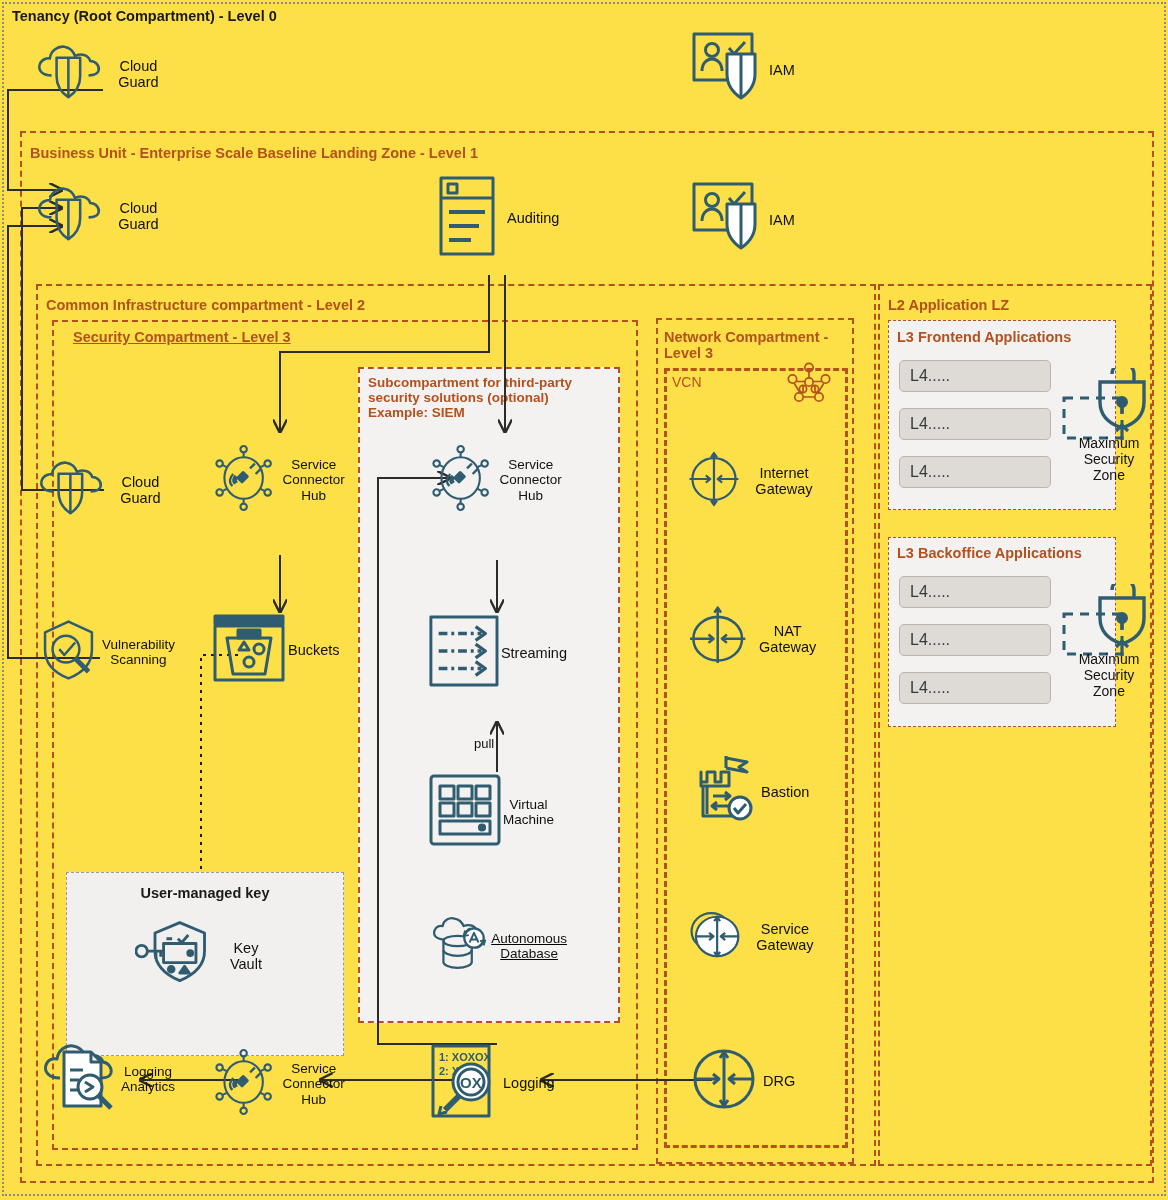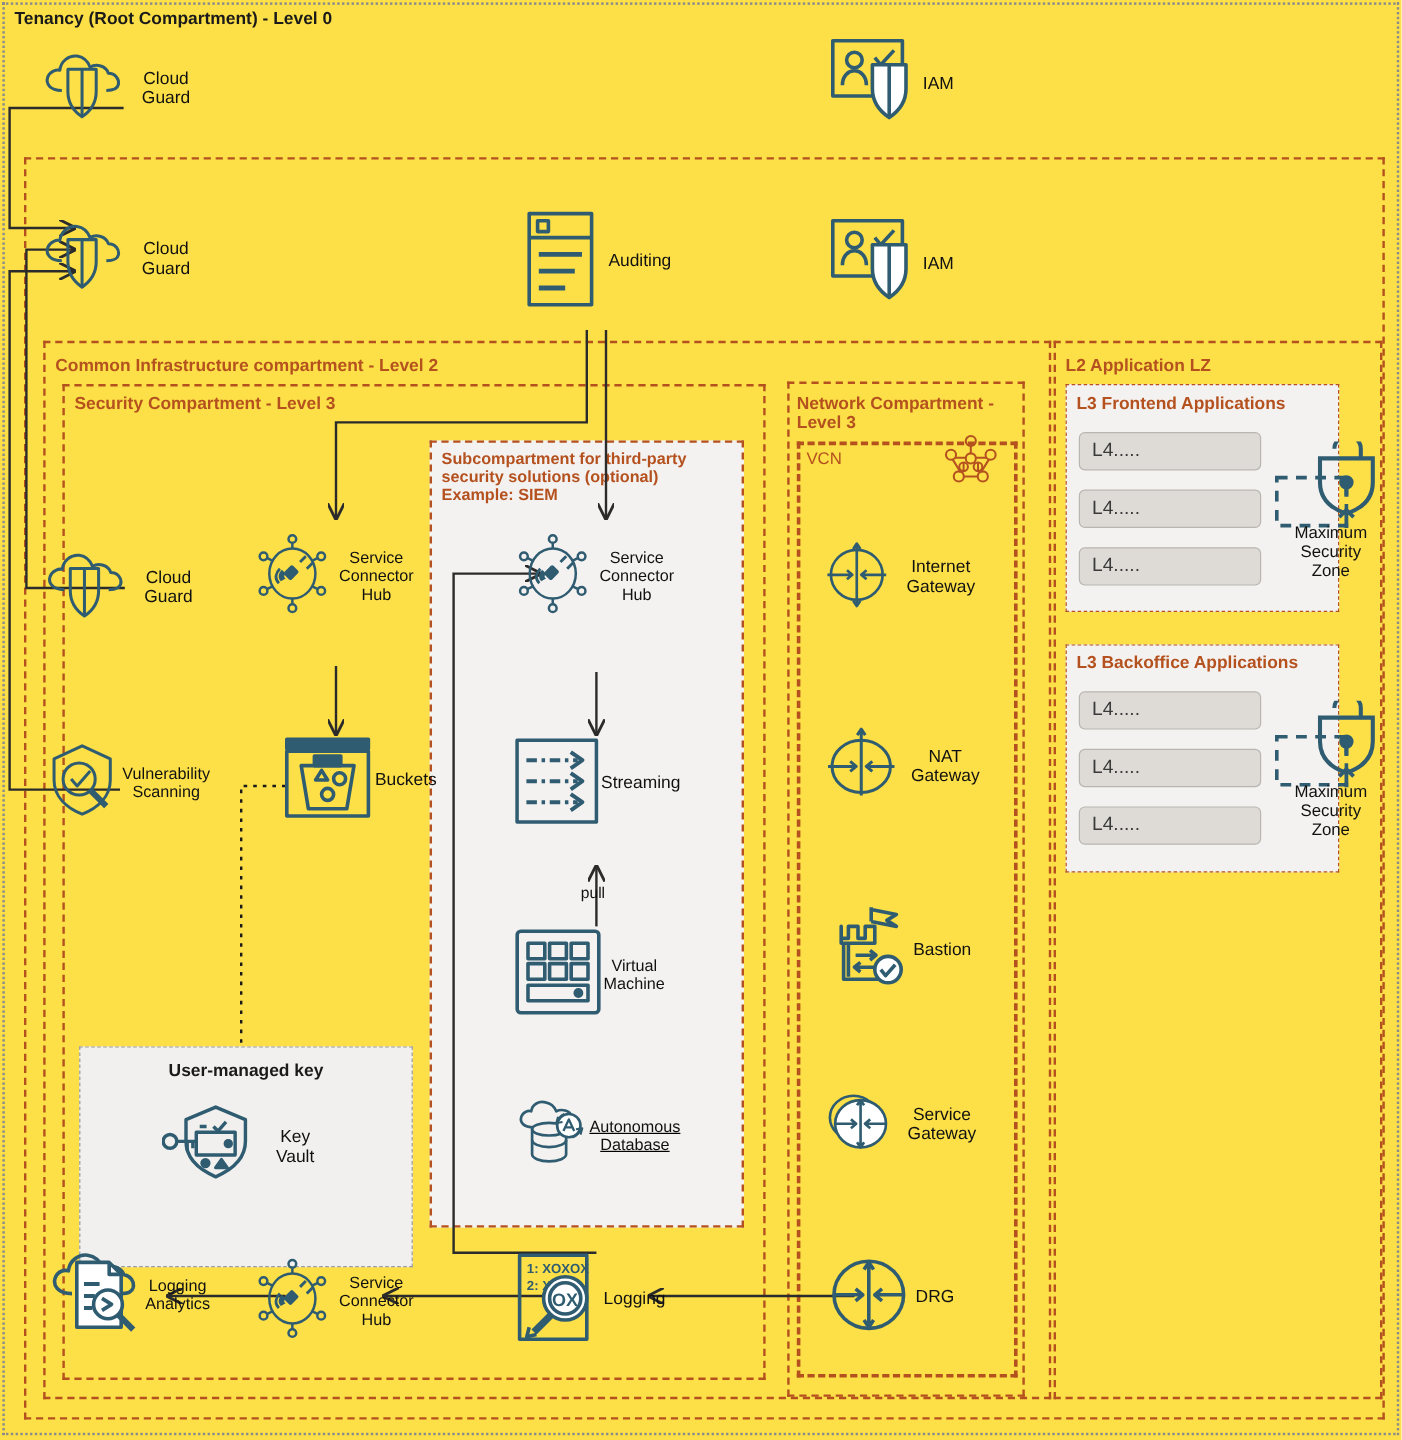--- a/index.html
+++ b/index.html
@@ -41,26 +41,27 @@
 </style>
 </head>
 <body>
 
 <div id="stage">
 
   <div class="box b-tenancy" style="left:2px;top:2px;width:1164px;height:1194px;"></div>
   <div class="lbl lbl-dark" style="left:12px;top:8px;">Tenancy (Root Compartment) - Level 0</div>
 
   <div class="box b-orange" style="left:20px;top:131px;width:1134px;height:1052px;"></div>
+  <div class="lbl lbl-or" style="left:30px;top:145px;">Business Unit - Enterprise Scale Baseline Landing Zone - Level 1</div>
 
   <div class="box b-orange" style="left:36px;top:284px;width:840px;height:882px;"></div>
   <div class="lbl lbl-or" style="left:46px;top:297px;">Common Infrastructure compartment - Level 2</div>
 
   <div class="box b-orange" style="left:52px;top:320px;width:586px;height:830px;"></div>
-  <div class="lbl lbl-or" style="left:62px;top:329px;">Security Compartment - Level 3</div>
+  <div class="lbl lbl-or" style="left:73px;top:329px;text-decoration:underline;">Security Compartment - Level 3</div>
 
   <div class="box b-orange fill-grey" style="left:358px;top:367px;width:262px;height:656px;"></div>
   <div class="lbl lbl-or-sm" style="left:368px;top:375px;width:250px;">Subcompartment for third-party
 security solutions (optional)
 Example: SIEM</div>
 
   <div class="box b-orange" style="left:656px;top:318px;width:198px;height:846px;"></div>
   <div class="lbl lbl-or" style="left:664px;top:329px;width:190px;">Network Compartment -
 Level 3</div>
 
@@ -282,21 +283,21 @@
           <path d="M50 30 l5 -5 M56 36 l5 -5"></path>
         </g>
         <path d="M50 30 l6 -6 M57 37 l6 -6" stroke-width="3"></path>
         <path d="M28 52 c-5 -5 -3 -11 1 -15" stroke-width="3"></path>
       </g>
     </svg>
     <div class="cap cap-sm">Service
 Connector Hub</div>
   </div>
 
-  <div class="node" style="left:224px;top:612px;justify-content:flex-end;">
+  <div class="node" style="left:210px;top:612px;">
     <svg class="ic" width="78" height="72" viewBox="0 0 78 72">
       <g fill="none" stroke="#2f5c70" stroke-width="3" stroke-linejoin="round">
         <rect x="5" y="4" width="68" height="8" fill="#2f5c70"></rect>
         <rect x="5" y="14" width="68" height="54"></rect>
         <rect x="28" y="18" width="22" height="8" fill="#2f5c70"></rect>
         <path d="M17 26 L61 26 L55 62 L23 62 Z"></path>
         <path d="M29 38 l5 -8 l5 8 z"></path>
         <circle cx="49" cy="37" r="5"></circle>
         <circle cx="39" cy="50" r="5"></circle>
       </g>
@@ -340,21 +341,21 @@
         <path d="M50 14 L60 21 L50 28" stroke-width="3.4"></path>
         <path d="M12 39 L56 39" stroke-dasharray="9 4 3 4" stroke-width="3.4"></path>
         <path d="M50 32 L60 39 L50 46" stroke-width="3.4"></path>
         <path d="M12 57 L56 57" stroke-dasharray="9 4 3 4" stroke-width="3.4"></path>
         <path d="M50 50 L60 57 L50 64" stroke-width="3.4"></path>
       </g>
     </svg>
     <div class="cap">Streaming</div>
   </div>
 
-  <div class="pulltxt" style="left:484px;top:736px;">pull</div>
+  <div class="pulltxt" style="left:474px;top:736px;">pull</div>
 
   <div class="node" style="left:427px;top:772px;">
     <svg class="ic" width="76" height="76" viewBox="0 0 76 76">
       <g fill="none" stroke="#2f5c70" stroke-width="3" stroke-linejoin="round">
         <rect x="4" y="4" width="68" height="68" rx="3"></rect>
         <rect x="13" y="14" width="14" height="13"></rect>
         <rect x="31" y="14" width="14" height="13"></rect>
         <rect x="49" y="14" width="14" height="13"></rect>
         <rect x="13" y="31" width="14" height="13"></rect>
         <rect x="31" y="31" width="14" height="13"></rect>

